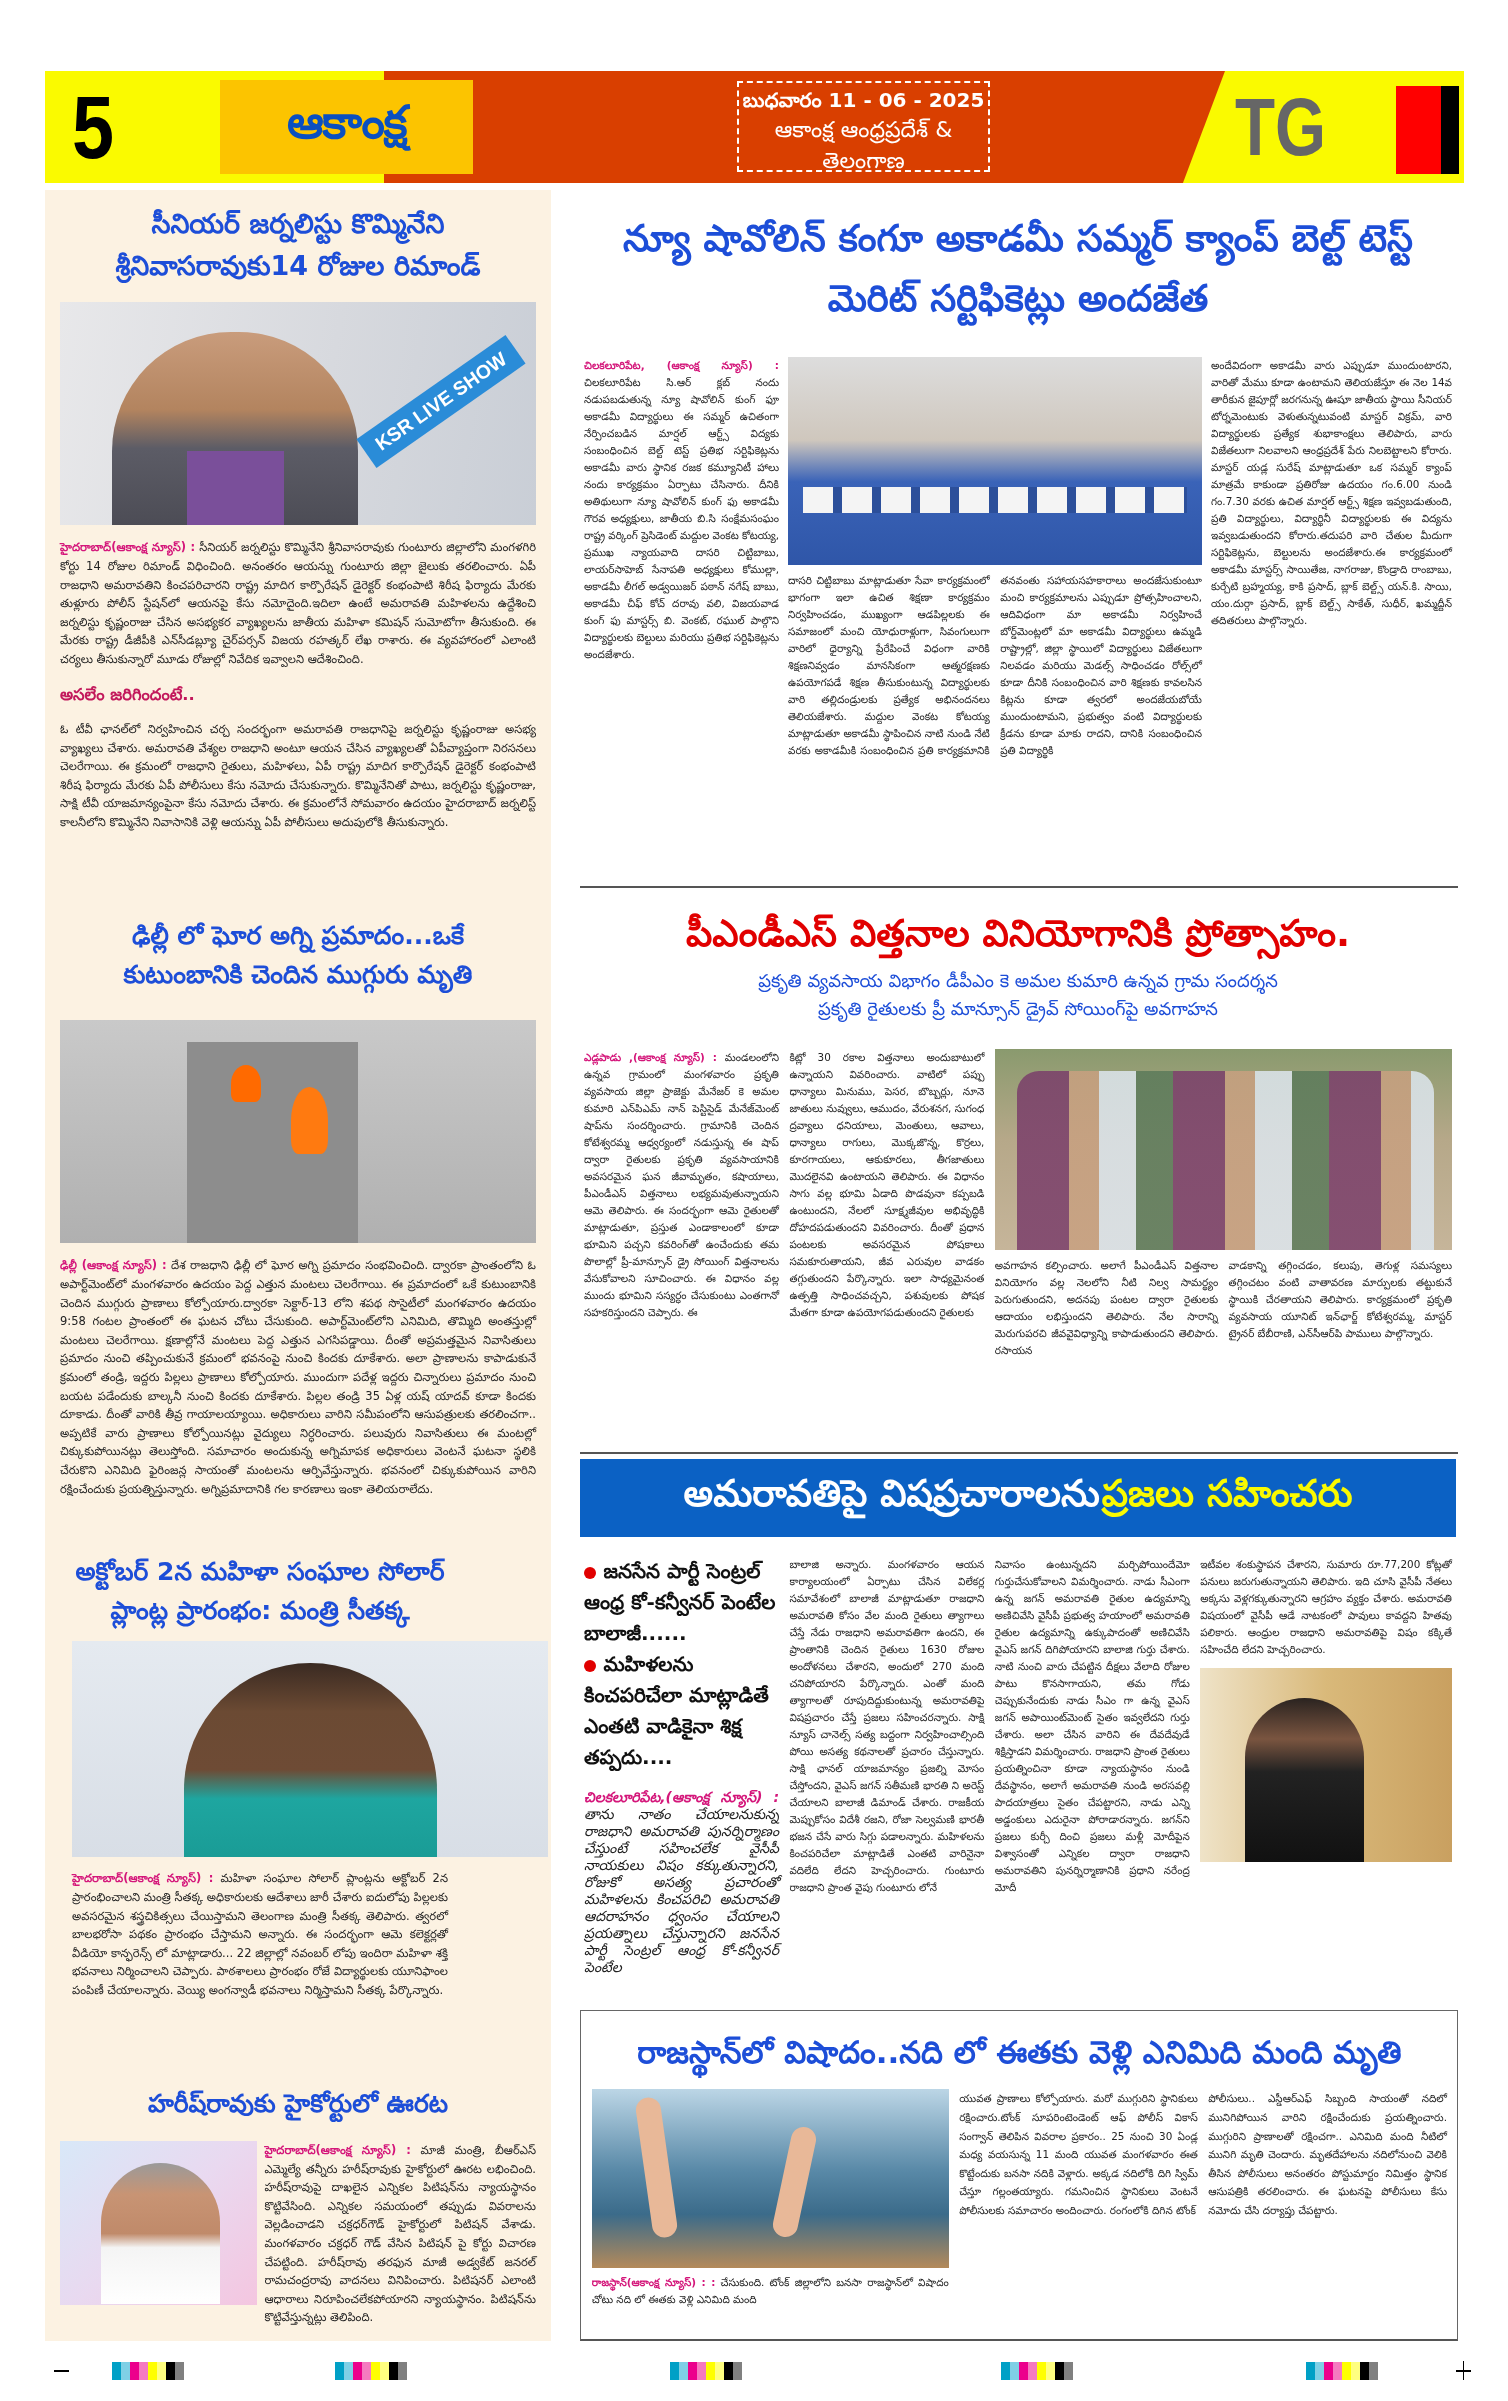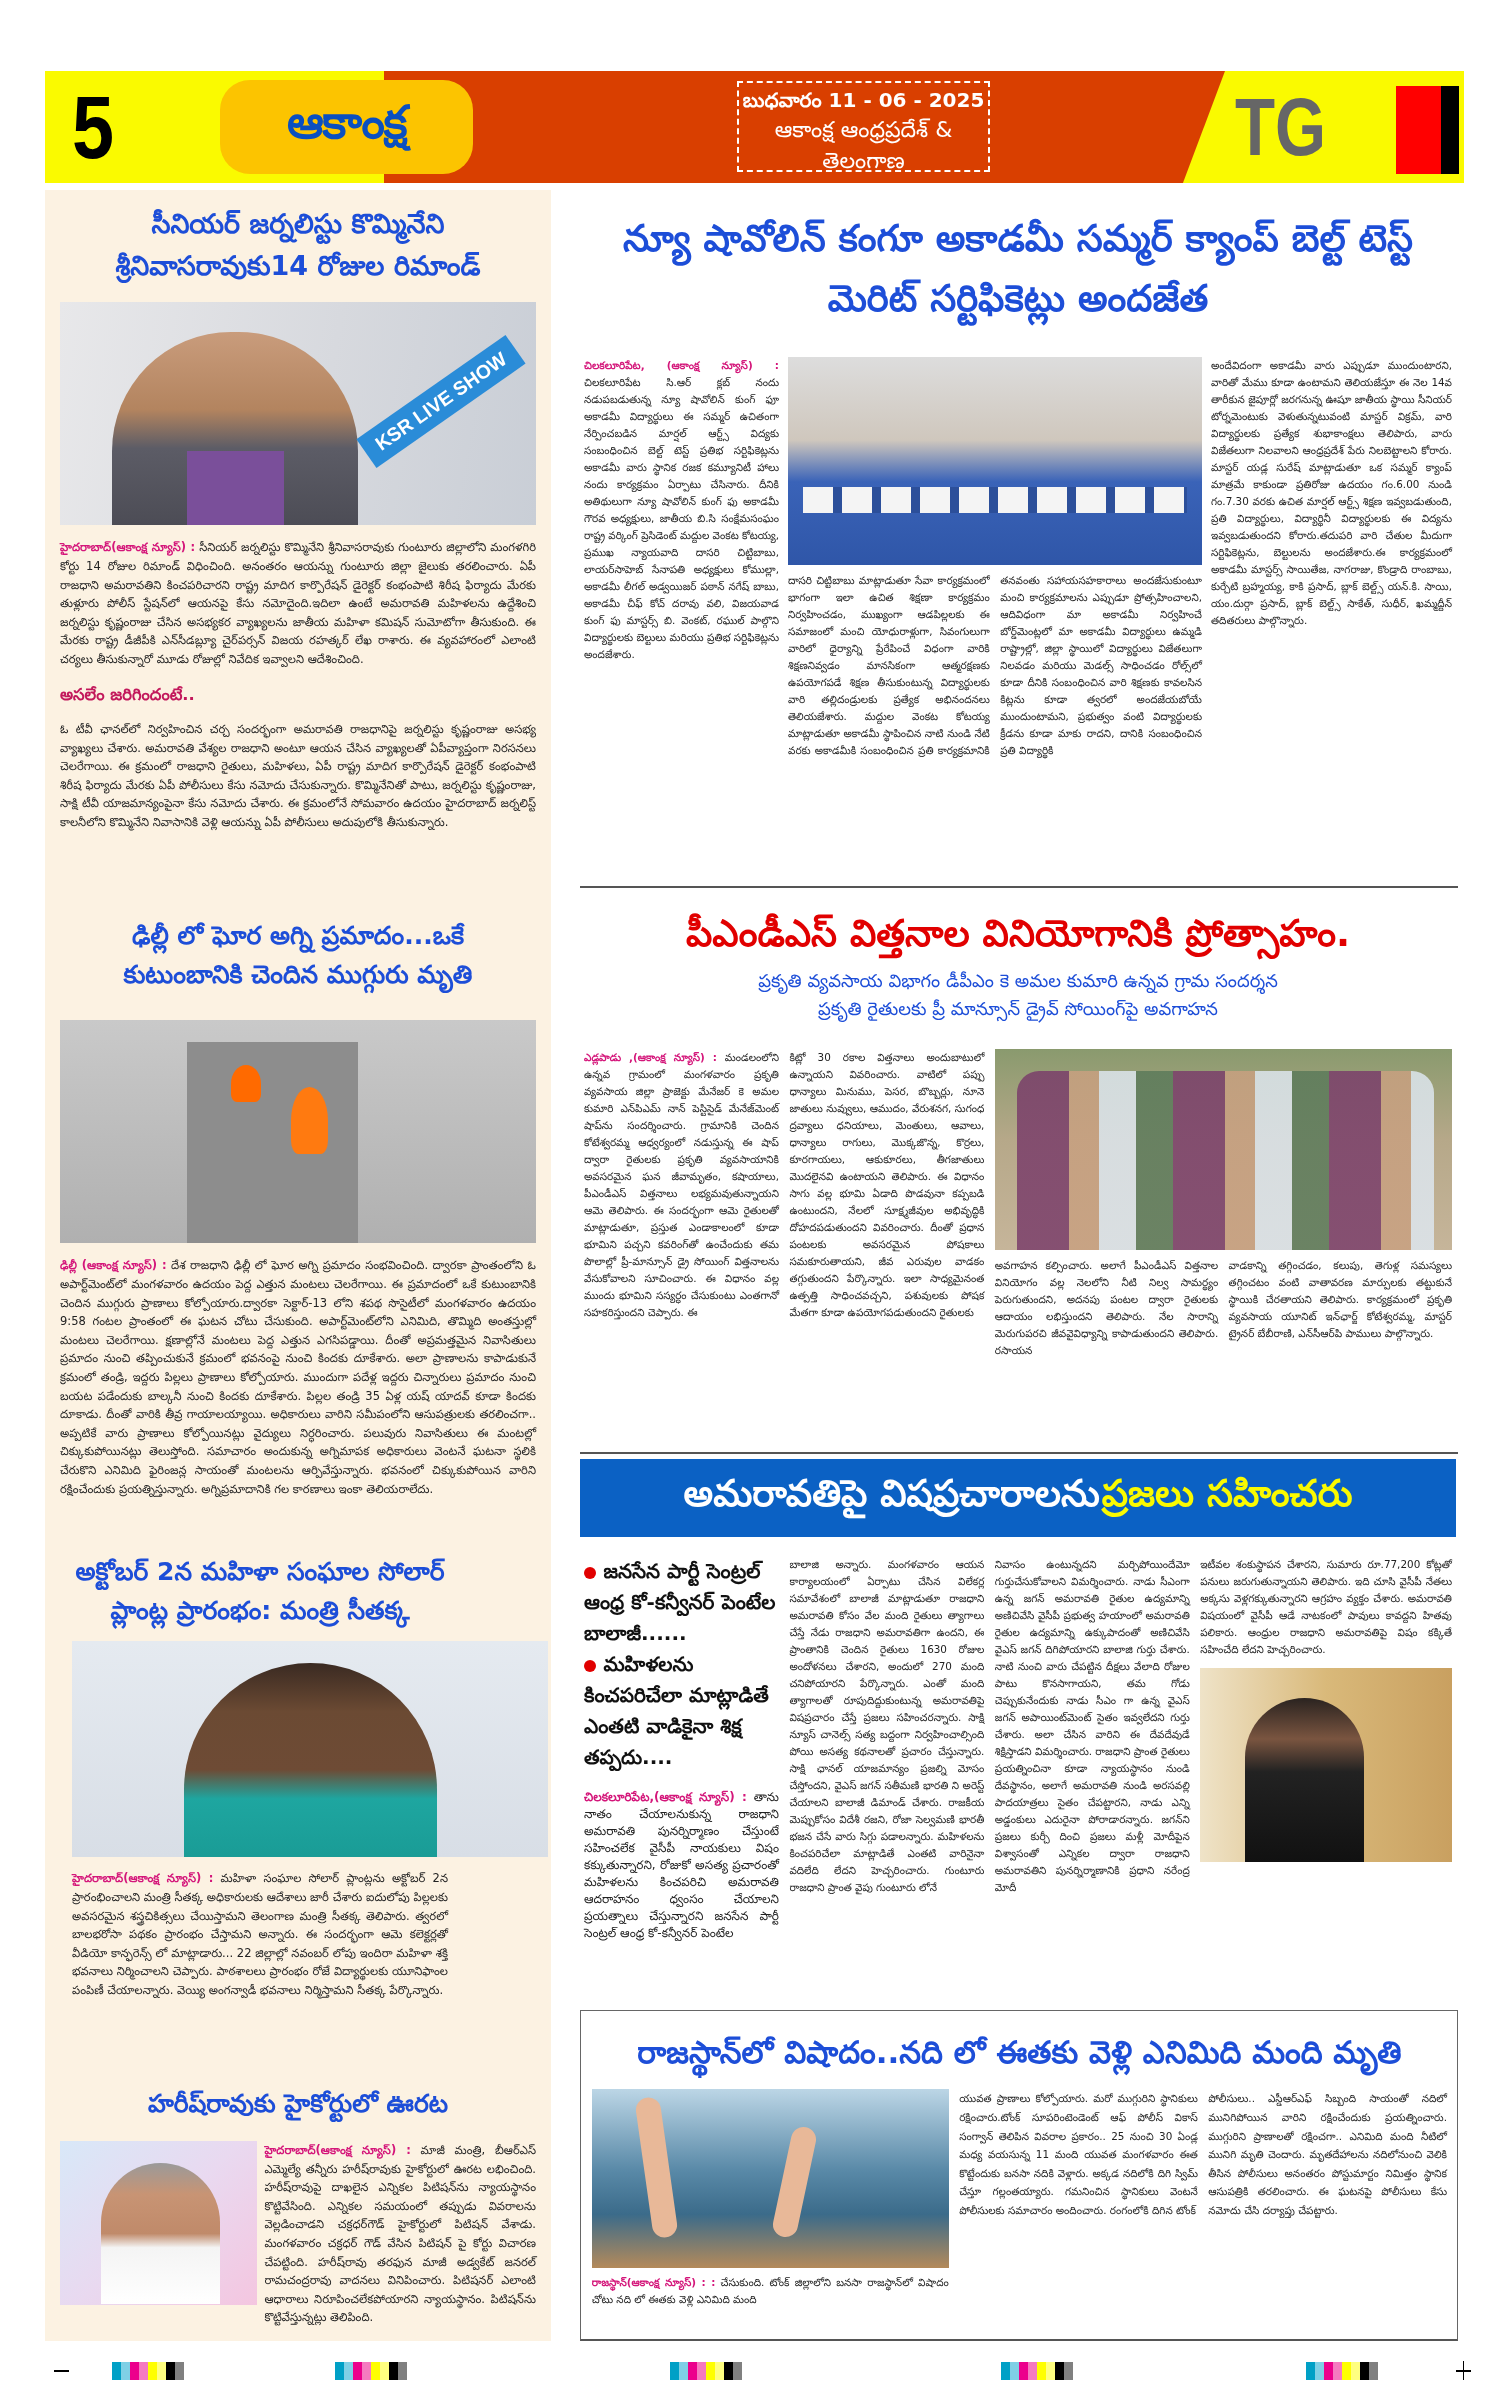--- a/index.html
+++ b/index.html
@@ -3,21 +3,21 @@
 <meta charset="utf-8">
 <style>
   * { box-sizing: border-box; margin: 0; padding: 0; }
   html, body { width: 1508px; height: 2401px; background: #ffffff; overflow: hidden; }
   body { position: relative; font-family: "DejaVu Sans", sans-serif; color: #111; }
 
   
   .masthead { position: absolute; left: 45px; top: 71px; width: 1419px; height: 112px; background: #fafa00; }
   .page-no { position: absolute; left: 7.4px; top: 0; width: 82px; height: 112px; font-family: "Liberation Sans", sans-serif; font-weight: 900; font-size: 89px; line-height: 112px; color: #000; text-align: center; transform: scaleX(0.85); }
   .orange-band { position: absolute; left: 339px; top: 0; width: 841px; height: 112px; background: #d93f00; clip-path: polygon(0 0, 100% 0, 95% 100%, 0 100%); }
-  .logo-box { position: absolute; left: 175px; top: 9px; width: 253px; height: 94px; background: #fcc400; display: flex; align-items: center; justify-content: center; border-radius: 30px; }
+  .logo-box { position: absolute; left: 175px; top: 9px; width: 253px; height: 94px; background: #fcc400; display: flex; align-items: center; justify-content: center; }
   .logo-text { font-family: "DejaVu Sans", sans-serif; font-size: 46px; font-weight: 700; color: #0a4fc0; letter-spacing: -1.5px; }
   .date-box { position: absolute; left: 692px; top: 10.4px; width: 253px; height: 91px; border: 2.2px dashed #fff; display: flex; flex-direction: column; justify-content: space-around; align-items: center; padding: 4.5px 0; }
   .date-line { color: #fff; font-size: 20px; font-weight: 700; }
   .edition-line { color: #fff; font-size: 22px; font-weight: 400; text-align: center; }
   .tg-label { position: absolute; left: 1165px; top: 0; width: 141px; height: 112px; font-family: "Liberation Sans", sans-serif; font-weight: 900; font-size: 82px; line-height: 112px; color: #666; text-align: center; transform: scaleX(0.8); }
   .flag-red { position: absolute; left: 1351px; top: 15px; width: 45px; height: 88px; background: #ff0000; }
   .flag-black { position: absolute; left: 1396px; top: 15px; width: 18px; height: 88px; background: #000; }
 
   
   .left-col { position: absolute; left: 45px; top: 190px; width: 506px; height: 2151px; background: #fcf2e2; }
@@ -170,21 +170,21 @@
 
   <div style="position:absolute;left:0;top:1269px;width:890px;height:521px;">
     <div style="margin:0 7.4px;height:78px;background:#0b61c4;display:flex;align-items:center;justify-content:center;gap:2px;">
       <span style="color:#fff;font-size:37px;font-weight:700;">అమరావతిపై విషప్రచారాలను</span>
       <span style="color:#fafa00;font-size:37px;font-weight:700;">ప్రజలు సహించరు</span>
     </div>
     <div style="position:absolute;left:11px;top:97px;width:868px;display:flex;gap:10.4px;">
       <div style="flex:0 0 195px;">
         <div class="bullet-text"><span class="bullet-dot"></span><span>జనసేన పార్టీ సెంట్రల్ ఆంధ్ర కో-కన్వీనర్ పెంటేల బాలాజీ......</span></div>
         <div class="bullet-text"><span class="bullet-dot"></span><span>మహిళలను కించపరిచేలా మాట్లాడితే ఎంతటి వాడికైనా శిక్ష తప్పదు....</span></div>
-        <p class="body-text" style="font-size:12px;line-height:17px;margin-top:16.4px;">
+        <p class="body-text" style="font-size:14px;line-height:17px;margin-top:16.4px;font-style:italic;">
           <span class="dateline">చిలకలూరిపేట,(ఆకాంక్ష న్యూస్) :</span>
           <span>తాను నాతం చేయాలనుకున్న రాజధాని అమరావతి పునర్నిర్మాణం చేస్తుంటే సహించలేక వైసీపీ నాయకులు విషం కక్కుతున్నారని, రోజుకో అసత్య ప్రచారంతో మహిళలను కించపరిచి అమరావతి ఆదరాహనం ధ్వంసం చేయాలని ప్రయత్నాలు చేస్తున్నారని జనసేన పార్టీ సెంట్రల్ ఆంధ్ర కో-కన్వీనర్ పెంటేల</span>
         </p>
       </div>
       <p class="body-text" style="flex:0 0 195px;font-size:10.4px;line-height:17px;">బాలాజి అన్నారు. మంగళవారం ఆయన కార్యాలయంలో ఏర్పాటు చేసిన విలేకర్ల సమావేశంలో బాలాజీ మాట్లాడుతూ రాజధాని అమరావతి కోసం వేల మంది రైతులు త్యాగాలు చేస్తే నేడు రాజధాని అమరావతిగా ఉందని, ఈ ప్రాంతానికి చెందిన రైతులు 1630 రోజుల అందోళనలు చేశారని, అందులో 270 మంది చనిపోయారని పేర్కొన్నారు. ఎంతో మంది త్యాగాలతో రూపుదిద్దుకుంటున్న అమరావతిపై విషప్రచారం చేస్తే ప్రజలు సహించరన్నారు. సాక్షి న్యూస్ చానెల్స్ సత్య బద్దంగా నిర్వహించాల్సింది పోయి అసత్య కథనాలతో ప్రచారం చేస్తున్నారు. సాక్షి ఛానల్ యాజమాన్యం ప్రజల్ని మోసం చేస్తోందని, వైఎస్ జగన్ సతీమణి భారతి ని అరెస్ట్ చేయాలని బాలాజీ డిమాండ్ చేశారు. రాజకీయ మెప్పుకోసం విదేశీ రజని, రోజా సెల్వమణి భారతీ భజన చేసే వారు సిగ్గు పడాలన్నారు. మహిళలను కించపరిచేలా మాట్లాడితే ఎంతటి వారినైనా వదిలేది లేదని హెచ్చరించారు. గుంటూరు రాజధాని ప్రాంత వైపు గుంటూరు లోనే</p>
       <p class="body-text" style="flex:0 0 195px;font-size:10.4px;line-height:17px;">నివాసం ఉంటున్నదని మర్చిపోయిందేమో గుర్తుచేసుకోవాలని విమర్శించారు. నాడు సీఎంగా ఉన్న జగన్ అమరావతి రైతుల ఉద్యమాన్ని అణిచివేసి వైసీపీ ప్రభుత్వ హయాంలో అమరావతి రైతుల ఉద్యమాన్ని ఉక్కుపాదంతో అణిచివేసి వైఎస్ జగన్ దిగిపోయారని బాలాజి గుర్తు చేశారు. నాటి నుంచి వారు చేపట్టిన దీక్షలు వేలాది రోజుల పాటు కొనసాగాయని, తమ గోడు చెప్పుకునేందుకు నాడు సీఎం గా ఉన్న వైఎస్ జగన్ అపాయింట్‌మెంట్ సైతం ఇవ్వలేదని గుర్తు చేశారు. అలా చేసిన వారిని ఈ దేవదేవుడే శిక్షిస్తాడని విమర్శించారు. రాజధాని ప్రాంత రైతులు ప్రయత్నించినా కూడా న్యాయస్థానం నుండి దేవస్థానం, అలాగే అమరావతి నుండి అరసవల్లి పాదయాత్రలు సైతం చేపట్టారని, నాడు ఎన్ని అడ్డంకులు ఎదురైనా పోరాడారన్నారు. జగన్‌ని ప్రజలు కుర్చీ దించి ప్రజలు మళ్లీ మోదీపైన విశ్వాసంతో ఎన్నికల ద్వారా రాజధాని అమరావతిని పునర్నిర్మాణానికి ప్రధాని నరేంద్ర మోదీ</p>
       <div style="flex:1;">
         <p class="body-text" style="font-size:10.4px;line-height:17px;">ఇటీవల శంకుస్థాపన చేశారని, సుమారు రూ.77,200 కోట్లతో పనులు జరుగుతున్నాయని తెలిపారు. ఇది చూసి వైసీపీ నేతలు అక్కసు వెళ్లగక్కుతున్నారని ఆగ్రహం వ్యక్తం చేశారు. అమరావతి విషయంలో వైసీపీ ఆడే నాటకంలో పావులు కావద్దని హితవు పలికారు. ఆంధ్రుల రాజధాని అమరావతిపై విషం కక్కితే సహించేది లేదని హెచ్చరించారు.</p>
         <div class="photo" style="margin-top:10.4px;width:100%;height:194px;background:linear-gradient(90deg,#efe3c8 0%,#d9b97a 50%,#c9a060 100%);">
           <div style="position:absolute;left:45px;top:30px;width:119px;height:164px;border-radius:60px 60px 0 0;background:linear-gradient(180deg,#2a2320 0%,#7a5540 25%,#222 45%,#111 100%);"></div>

